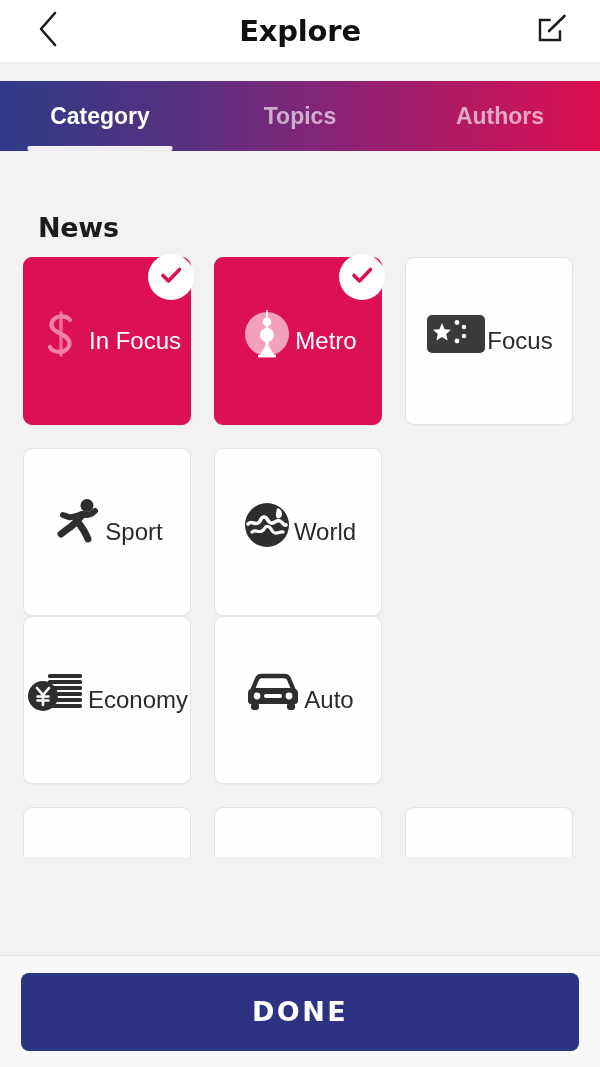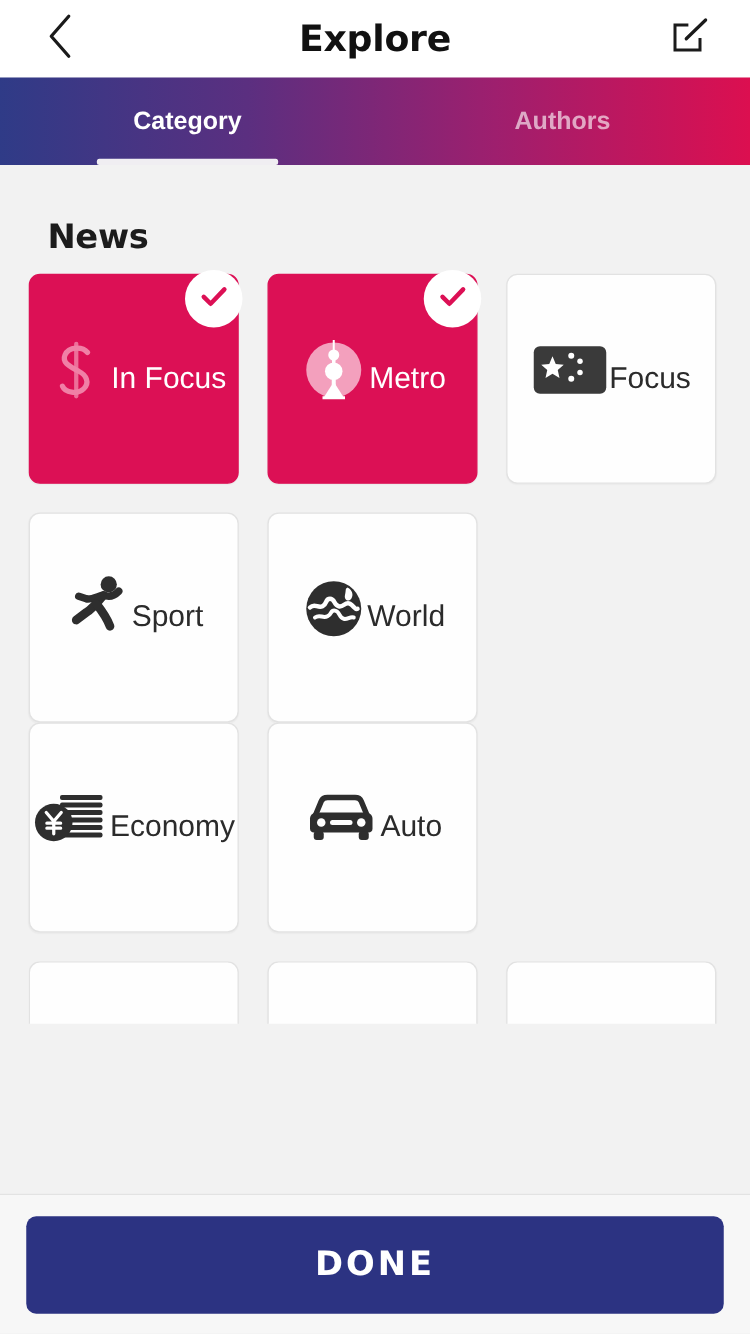--- a/index.html
+++ b/index.html
@@ -8,20 +8,21 @@
     font-family: "Liberation Sans", sans-serif;
     background: #f2f2f2;
     overflow: hidden;
   }
   #app {
     position: relative;
     width: 600px; height: 1067px;
     background: #f2f2f2;
     display: flex;
     flex-direction: column;
+    gap: 19px;
   }
 
   
   .header {
     height: 62px;
     background: #ffffff;
     display: flex;
     align-items: center;
     justify-content: space-between;
     padding: 0 26px;
@@ -48,21 +49,21 @@
     background: linear-gradient(90deg, #2f3b87 0%, #5b2f80 33%, #9e1f6e 66%, #dc0f50 100%);
   }
   .tab {
     flex: 1 1 0;
     display: flex;
     align-items: center;
     justify-content: center;
     position: relative;
   }
   .tab-label {
-    font-size: 20px;
+    font-size: 23px;
     font-weight: bold;
     color: rgba(255,255,255,0.62);
     font-family: "Liberation Sans", sans-serif;
   }
   .tab.active .tab-label { color: #ffffff; }
   .tab-underline {
     position: absolute;
     bottom: 0; left: 50%;
     transform: translateX(-50%);
     width: 145px; height: 5px;
@@ -191,20 +192,23 @@
       </span>
     </div>
   </div>
 
   <div class="tabbar">
     <div class="tab active">
       <span class="tab-label">Category</span>
       <span class="tab-underline"></span>
     </div>
     <div class="tab">
+      <span class="tab-label">Topics</span>
+    </div>
+    <div class="tab">
       <span class="tab-label">Authors</span>
     </div>
   </div>
 
   <div class="body">
 
     <div class="section-title">News</div>
 
     <div class="grid">
 

